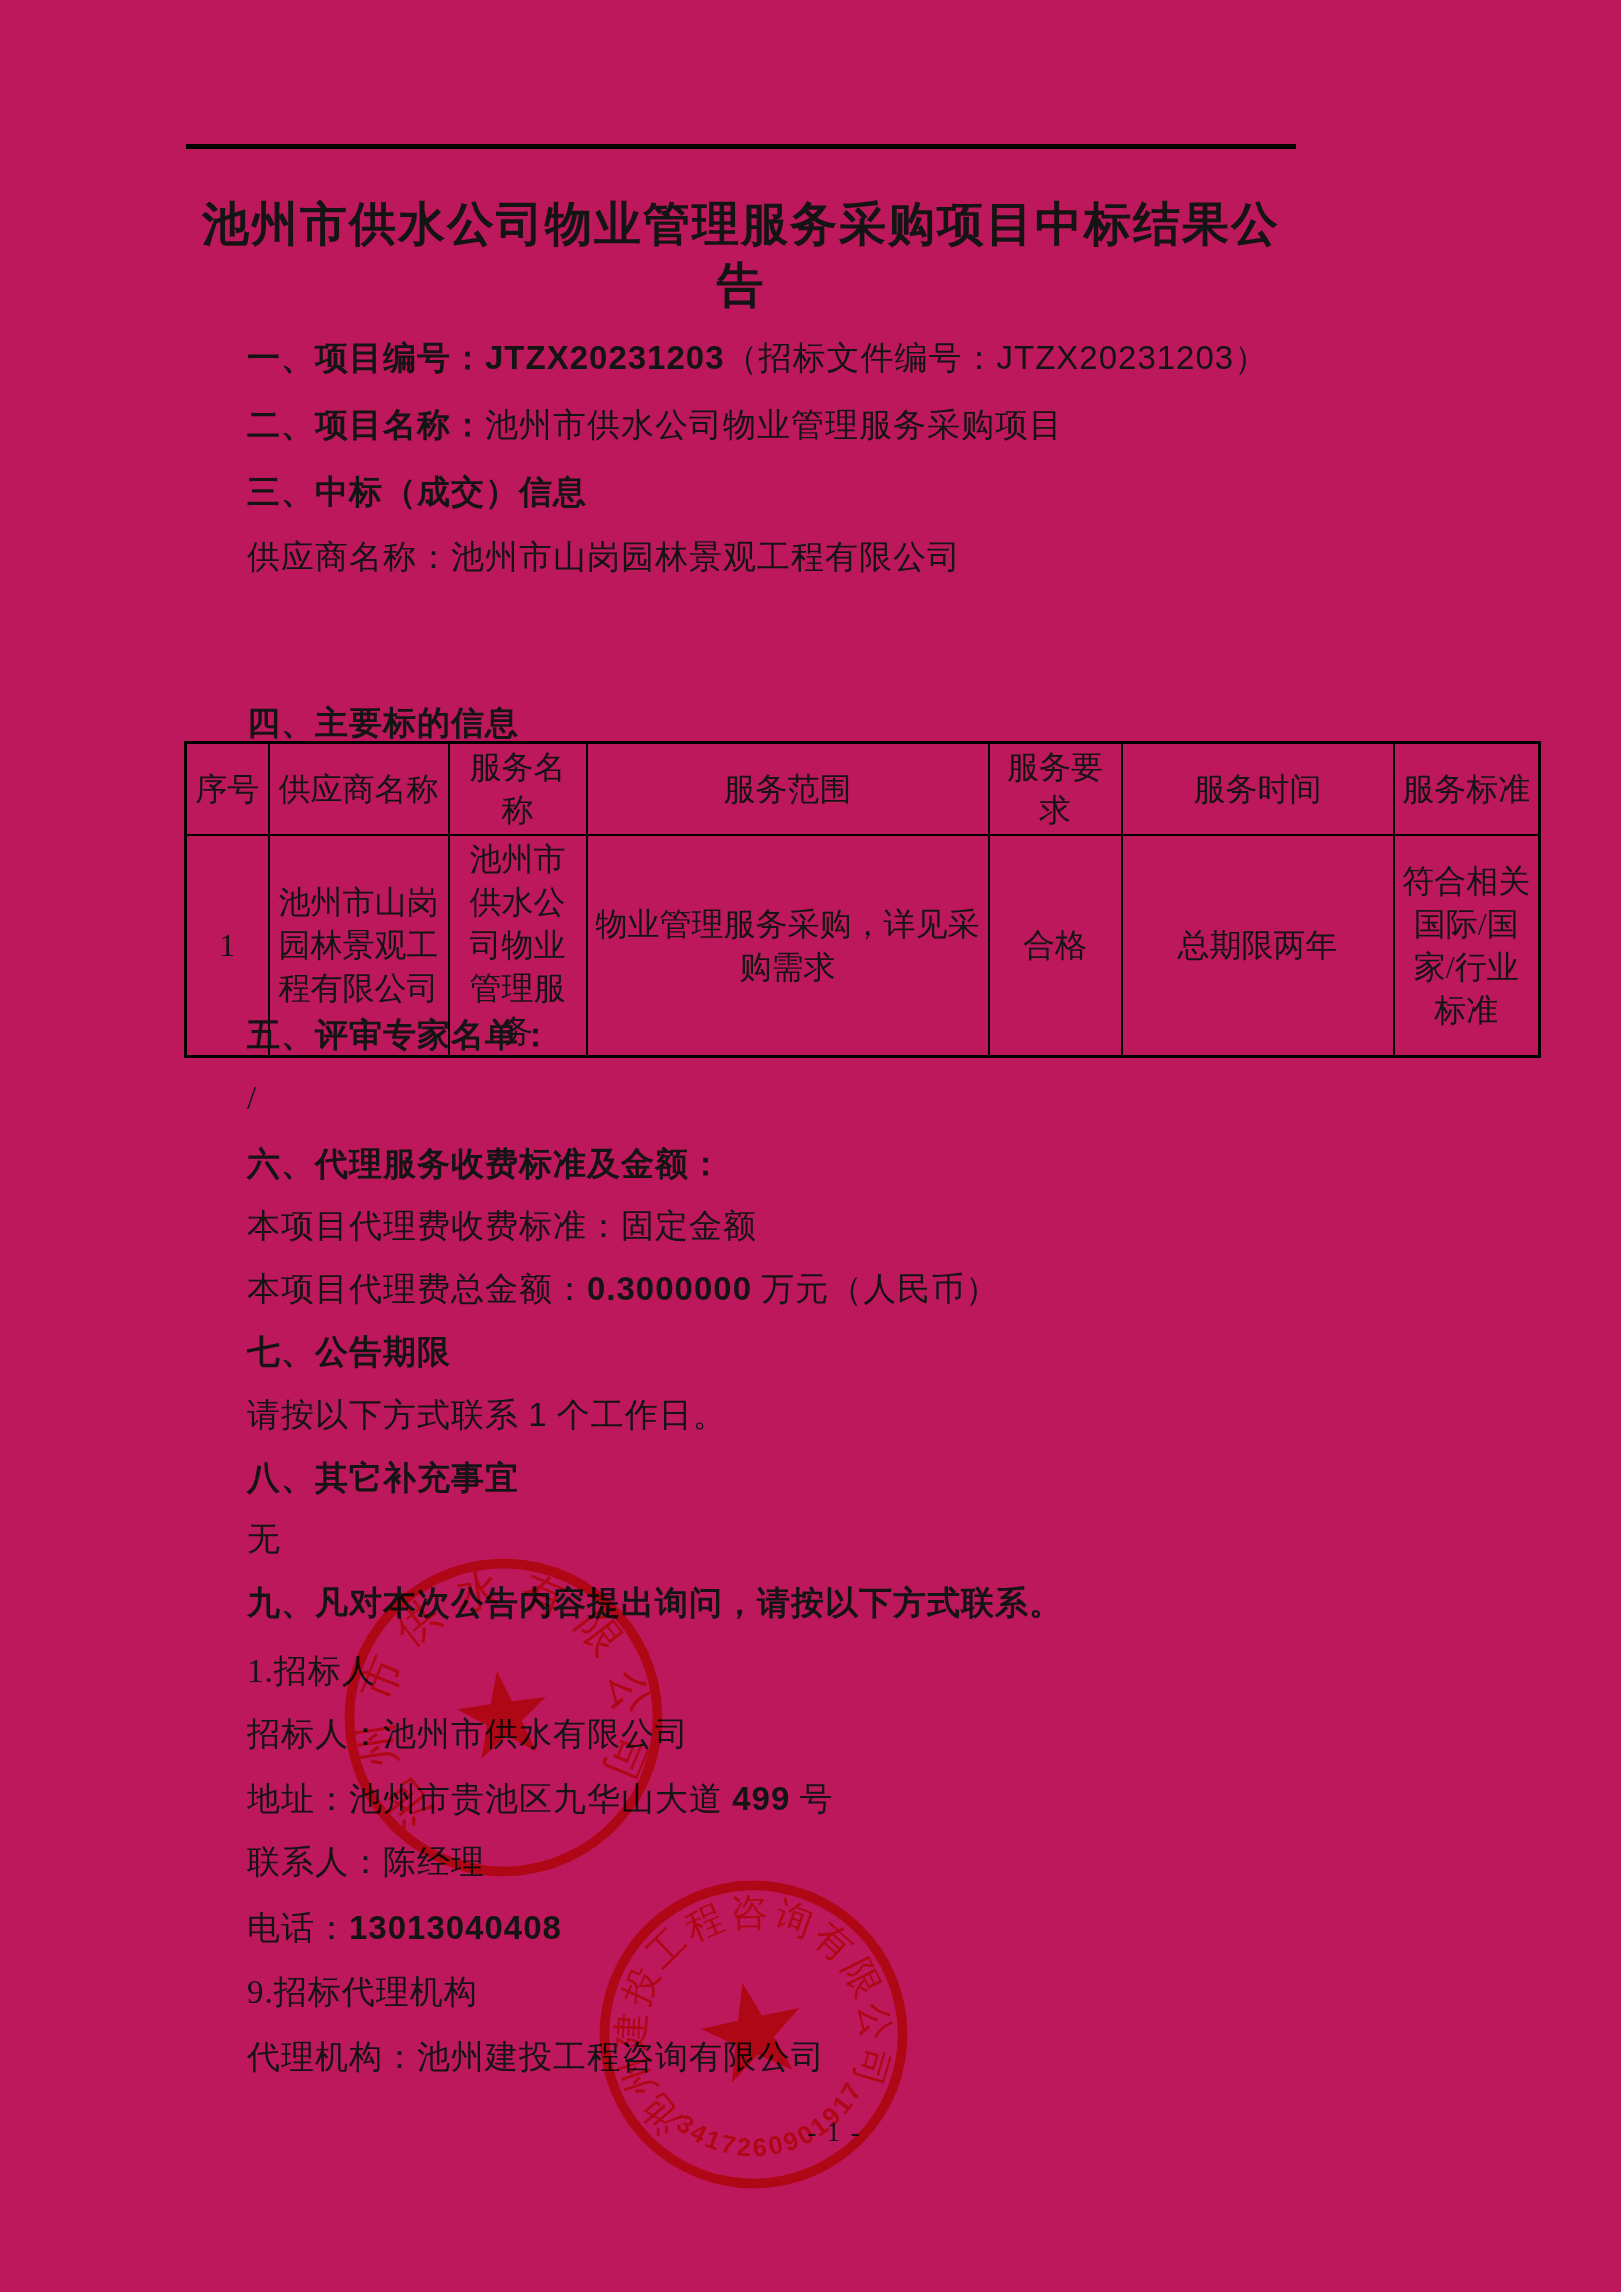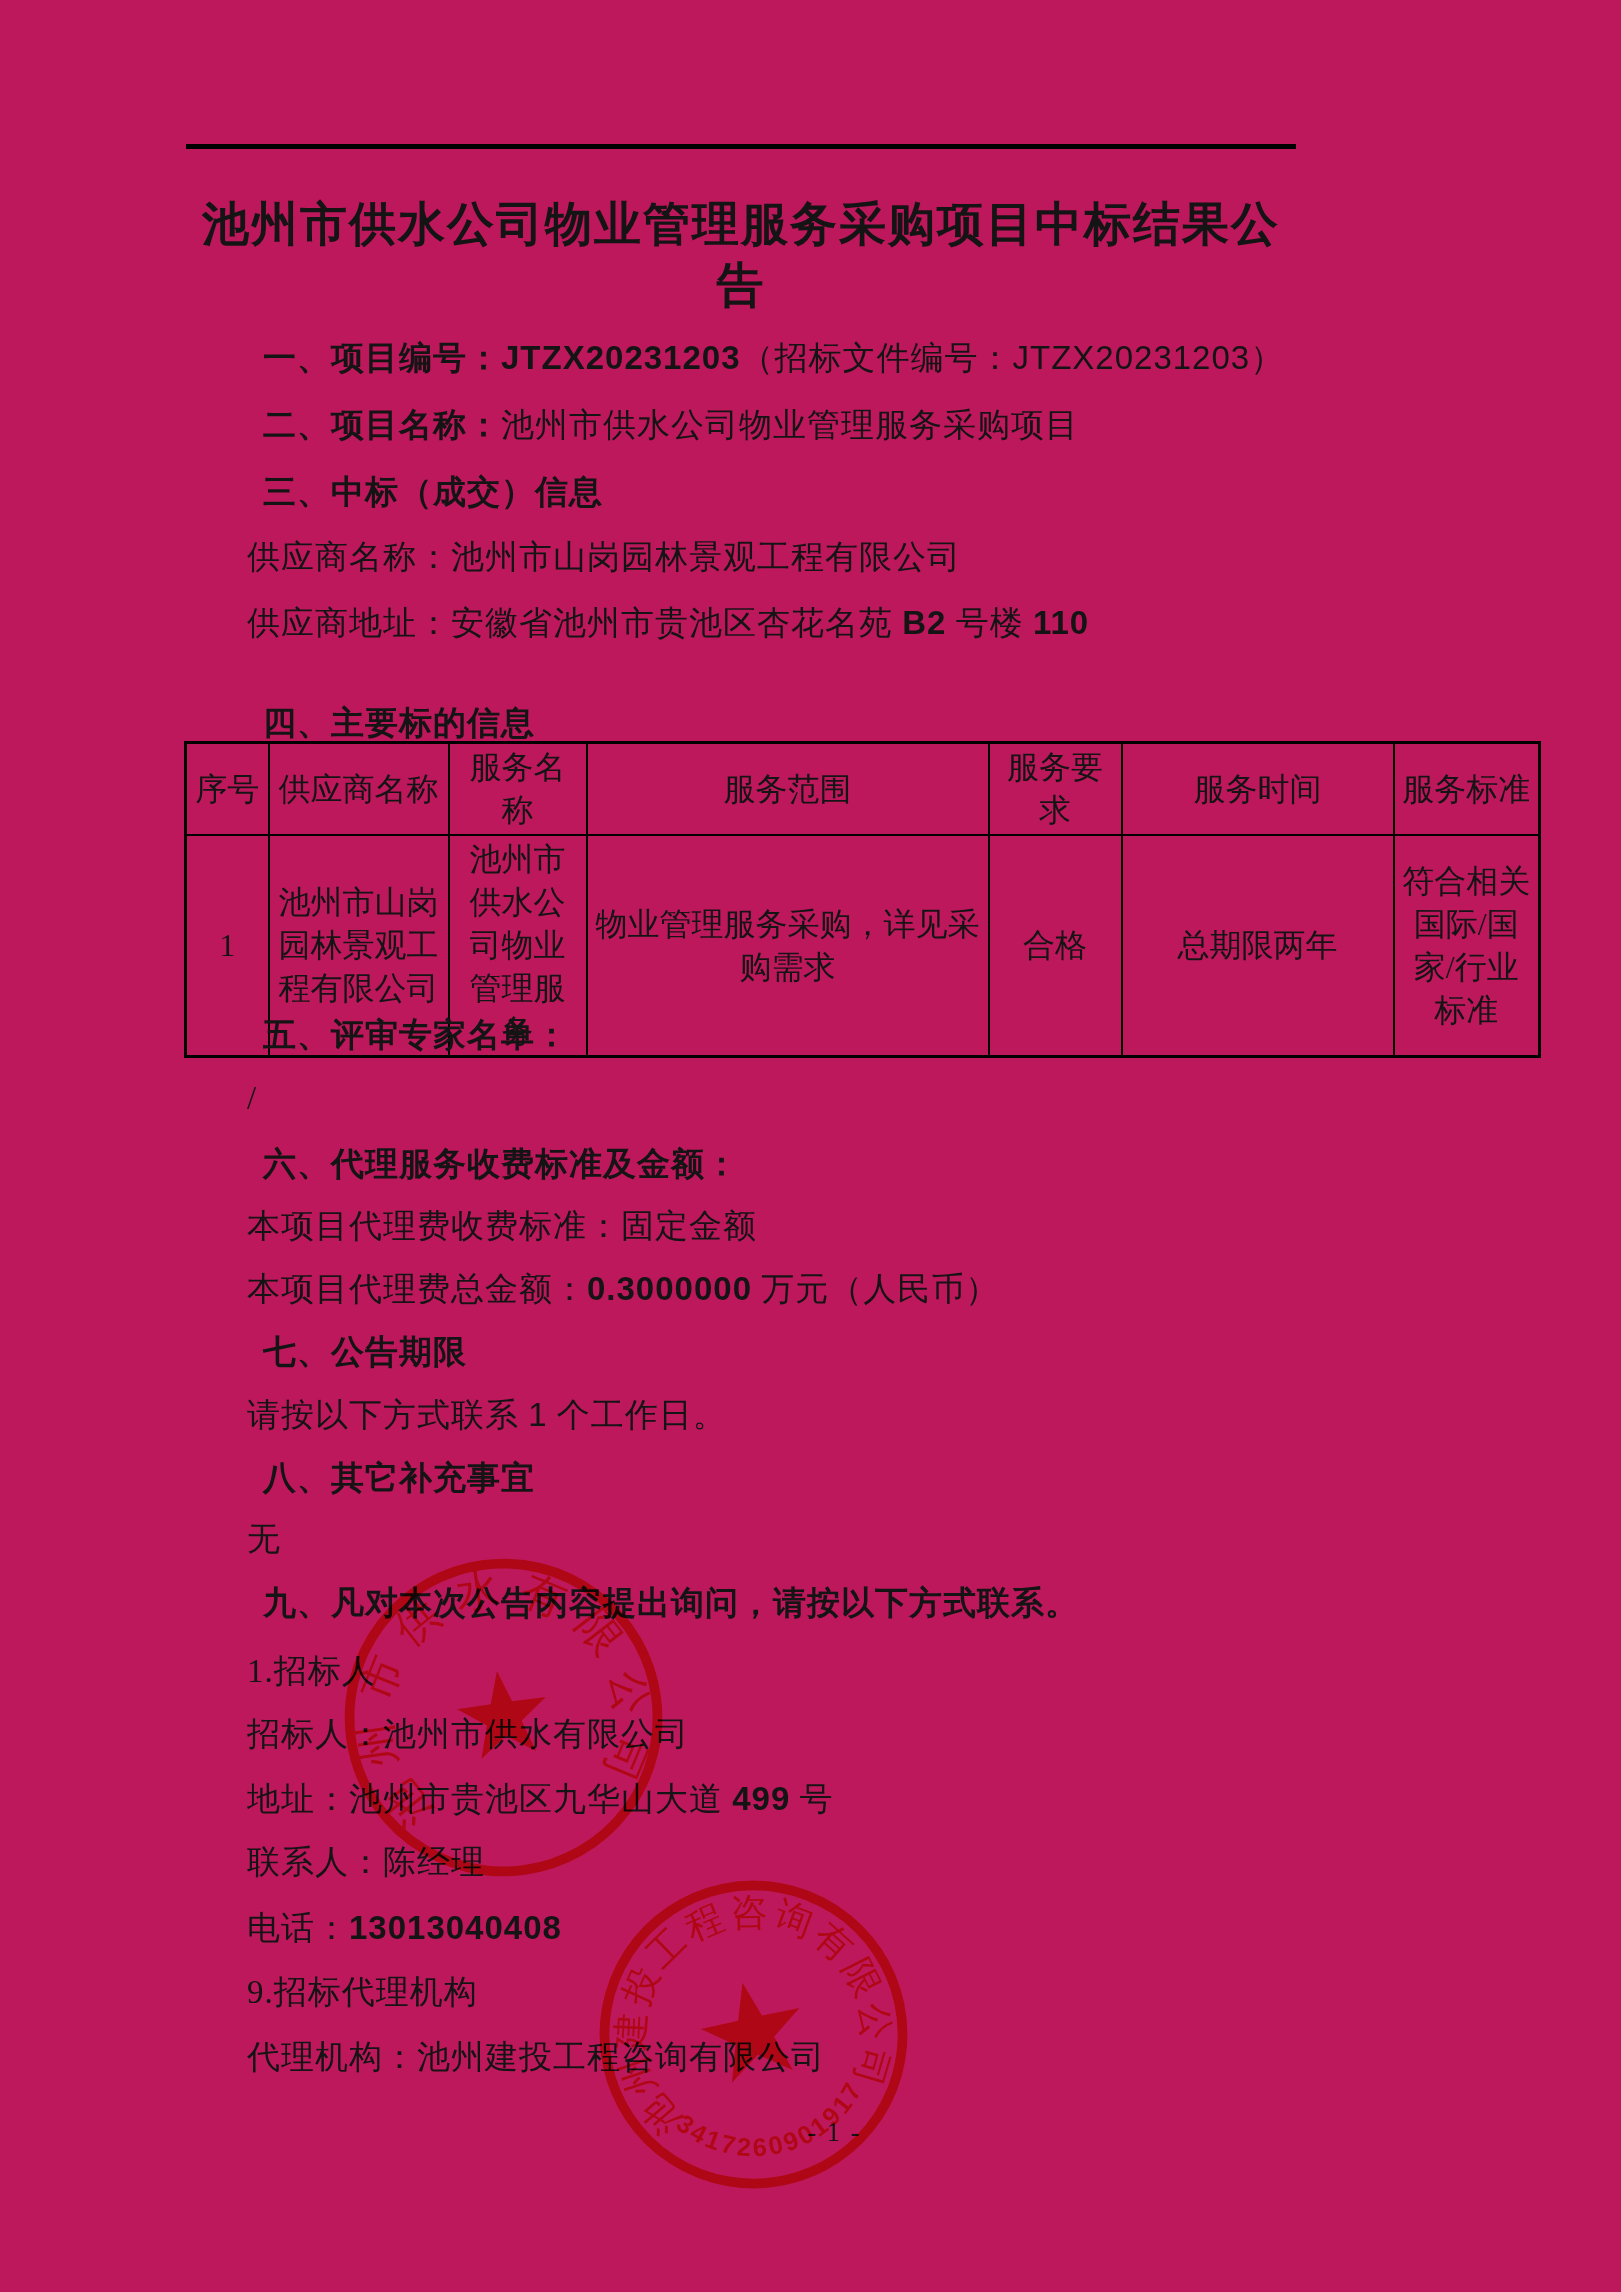--- a/index.html
+++ b/index.html
@@ -20,21 +20,21 @@
     position:absolute;left:186px;top:194px;width:1110px;margin:0;
     text-align:center;
     font-size:47px;line-height:61px;font-weight:600;letter-spacing:2px;
     font-family:"Liberation Serif","DejaVu Serif",serif;
   }
   .ln{
     position:absolute;left:247px;margin:0;
     font-size:33px;line-height:45px;white-space:nowrap;
     letter-spacing:1px;
   }
-  .hd{font-family:"Liberation Sans","DejaVu Sans",sans-serif;font-weight:700;margin-left:16px;}
+  .hd{font-family:"Liberation Sans","DejaVu Sans",sans-serif;font-weight:700;}
   .num{font-family:"Liberation Sans","DejaVu Sans",sans-serif;font-weight:700;}
   .numr{font-family:"Liberation Sans","DejaVu Sans",sans-serif;font-weight:400;}
   .doc-table{
     position:absolute;left:184px;top:741px;width:1356px;
     border-collapse:collapse;table-layout:fixed;
     border:3.9px solid #000;
     font-size:32px;line-height:43px;
   }
   .doc-table th,.doc-table td{
     border:2px solid #000;
@@ -76,21 +76,20 @@
   <h1 class="title">池州市供水公司物业管理服务采购项目中标结果公告</h1>
 
   <p class="ln" style="top:335px"><span class="hd">一、项目编号：</span><span class="num">JTZX20231203</span><span>（招标文件编号：</span><span class="numr">JTZX20231203</span><span>）</span></p>
 
   <p class="ln" style="top:402px"><span class="hd">二、项目名称：</span><span>池州市供水公司物业管理服务采购项目</span></p>
 
   <p class="ln" style="top:535px"><span>供应商名称：</span><span>池州市山岗园林景观工程有限公司</span></p>
 
   <p class="ln hd" style="top:469px">三、中标（成交）信息</p>
 
-  <p class="ln" style="top:600px"><span>供应商地址：</span><span>安徽省池州市贵池区杏花名苑 </span><span class="num">B2</span><span> 号楼 </span><span class="num">110</span></p>
 
 
   <p class="ln hd" style="top:700px">四、主要标的信息</p>
 
   <table class="doc-table">
     <colgroup>
       <col style="width:83px">
         <col style="width:180px">
         <col style="width:138px">
       <col style="width:402px">

